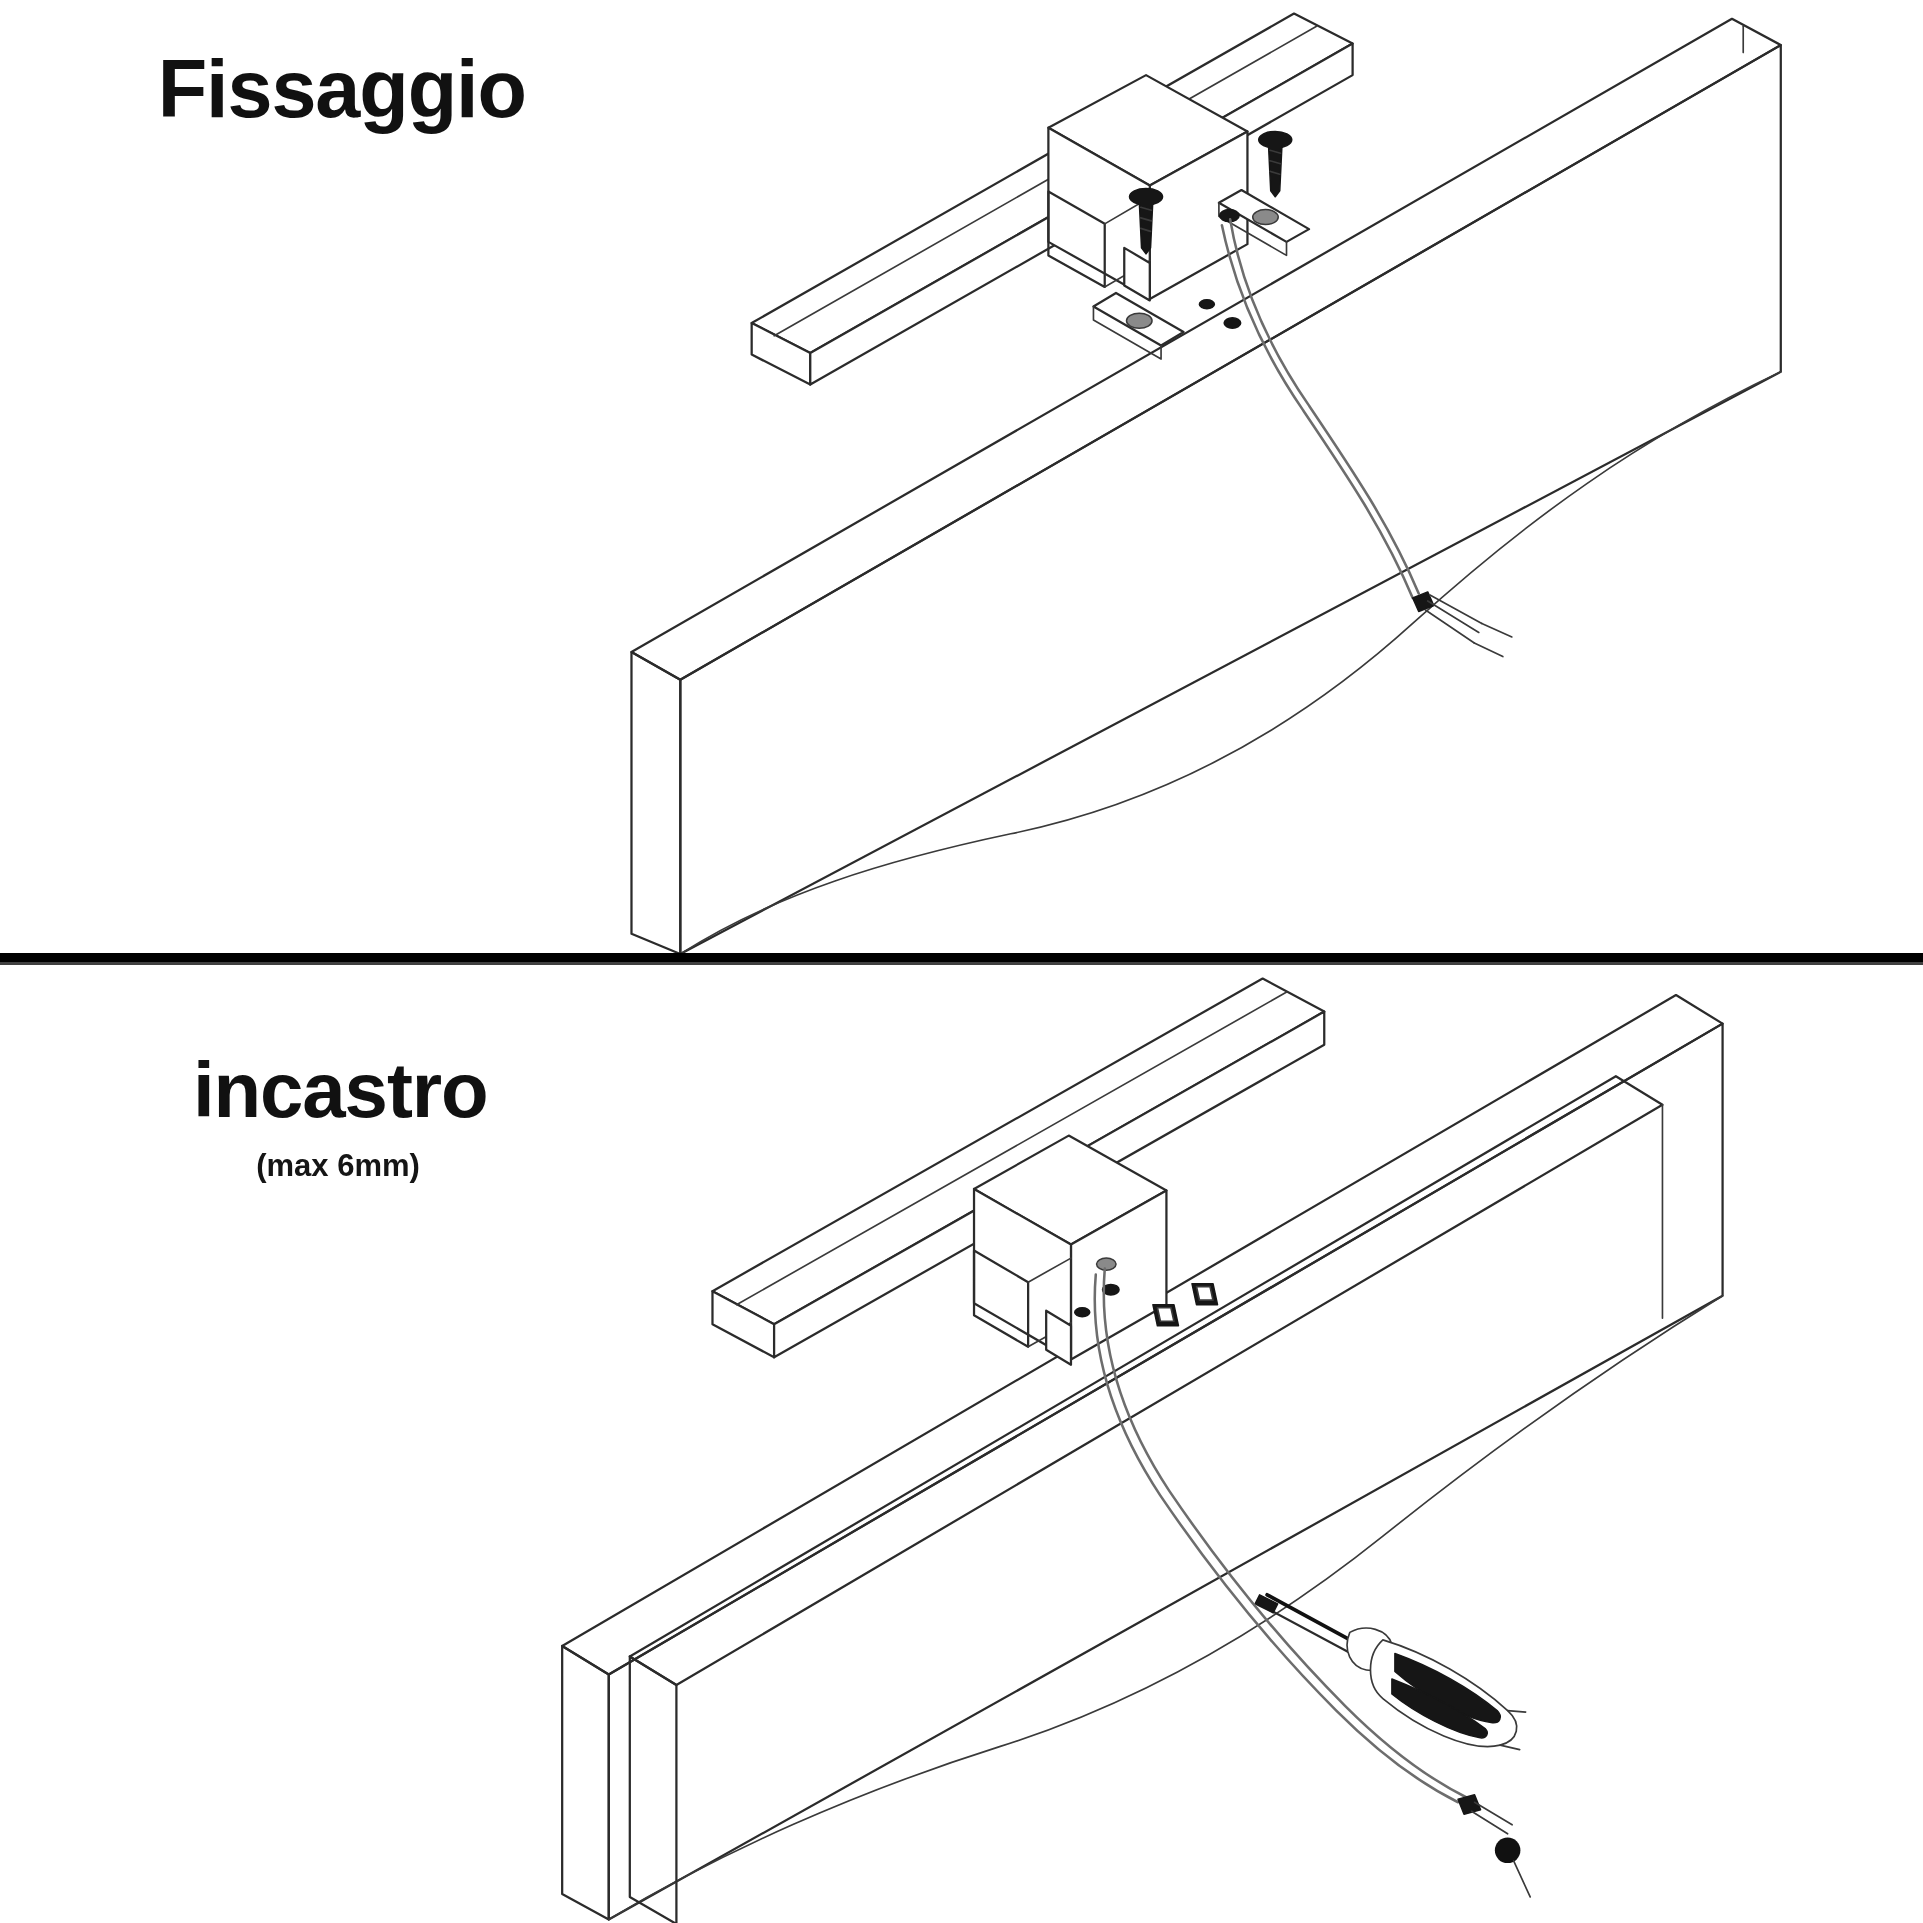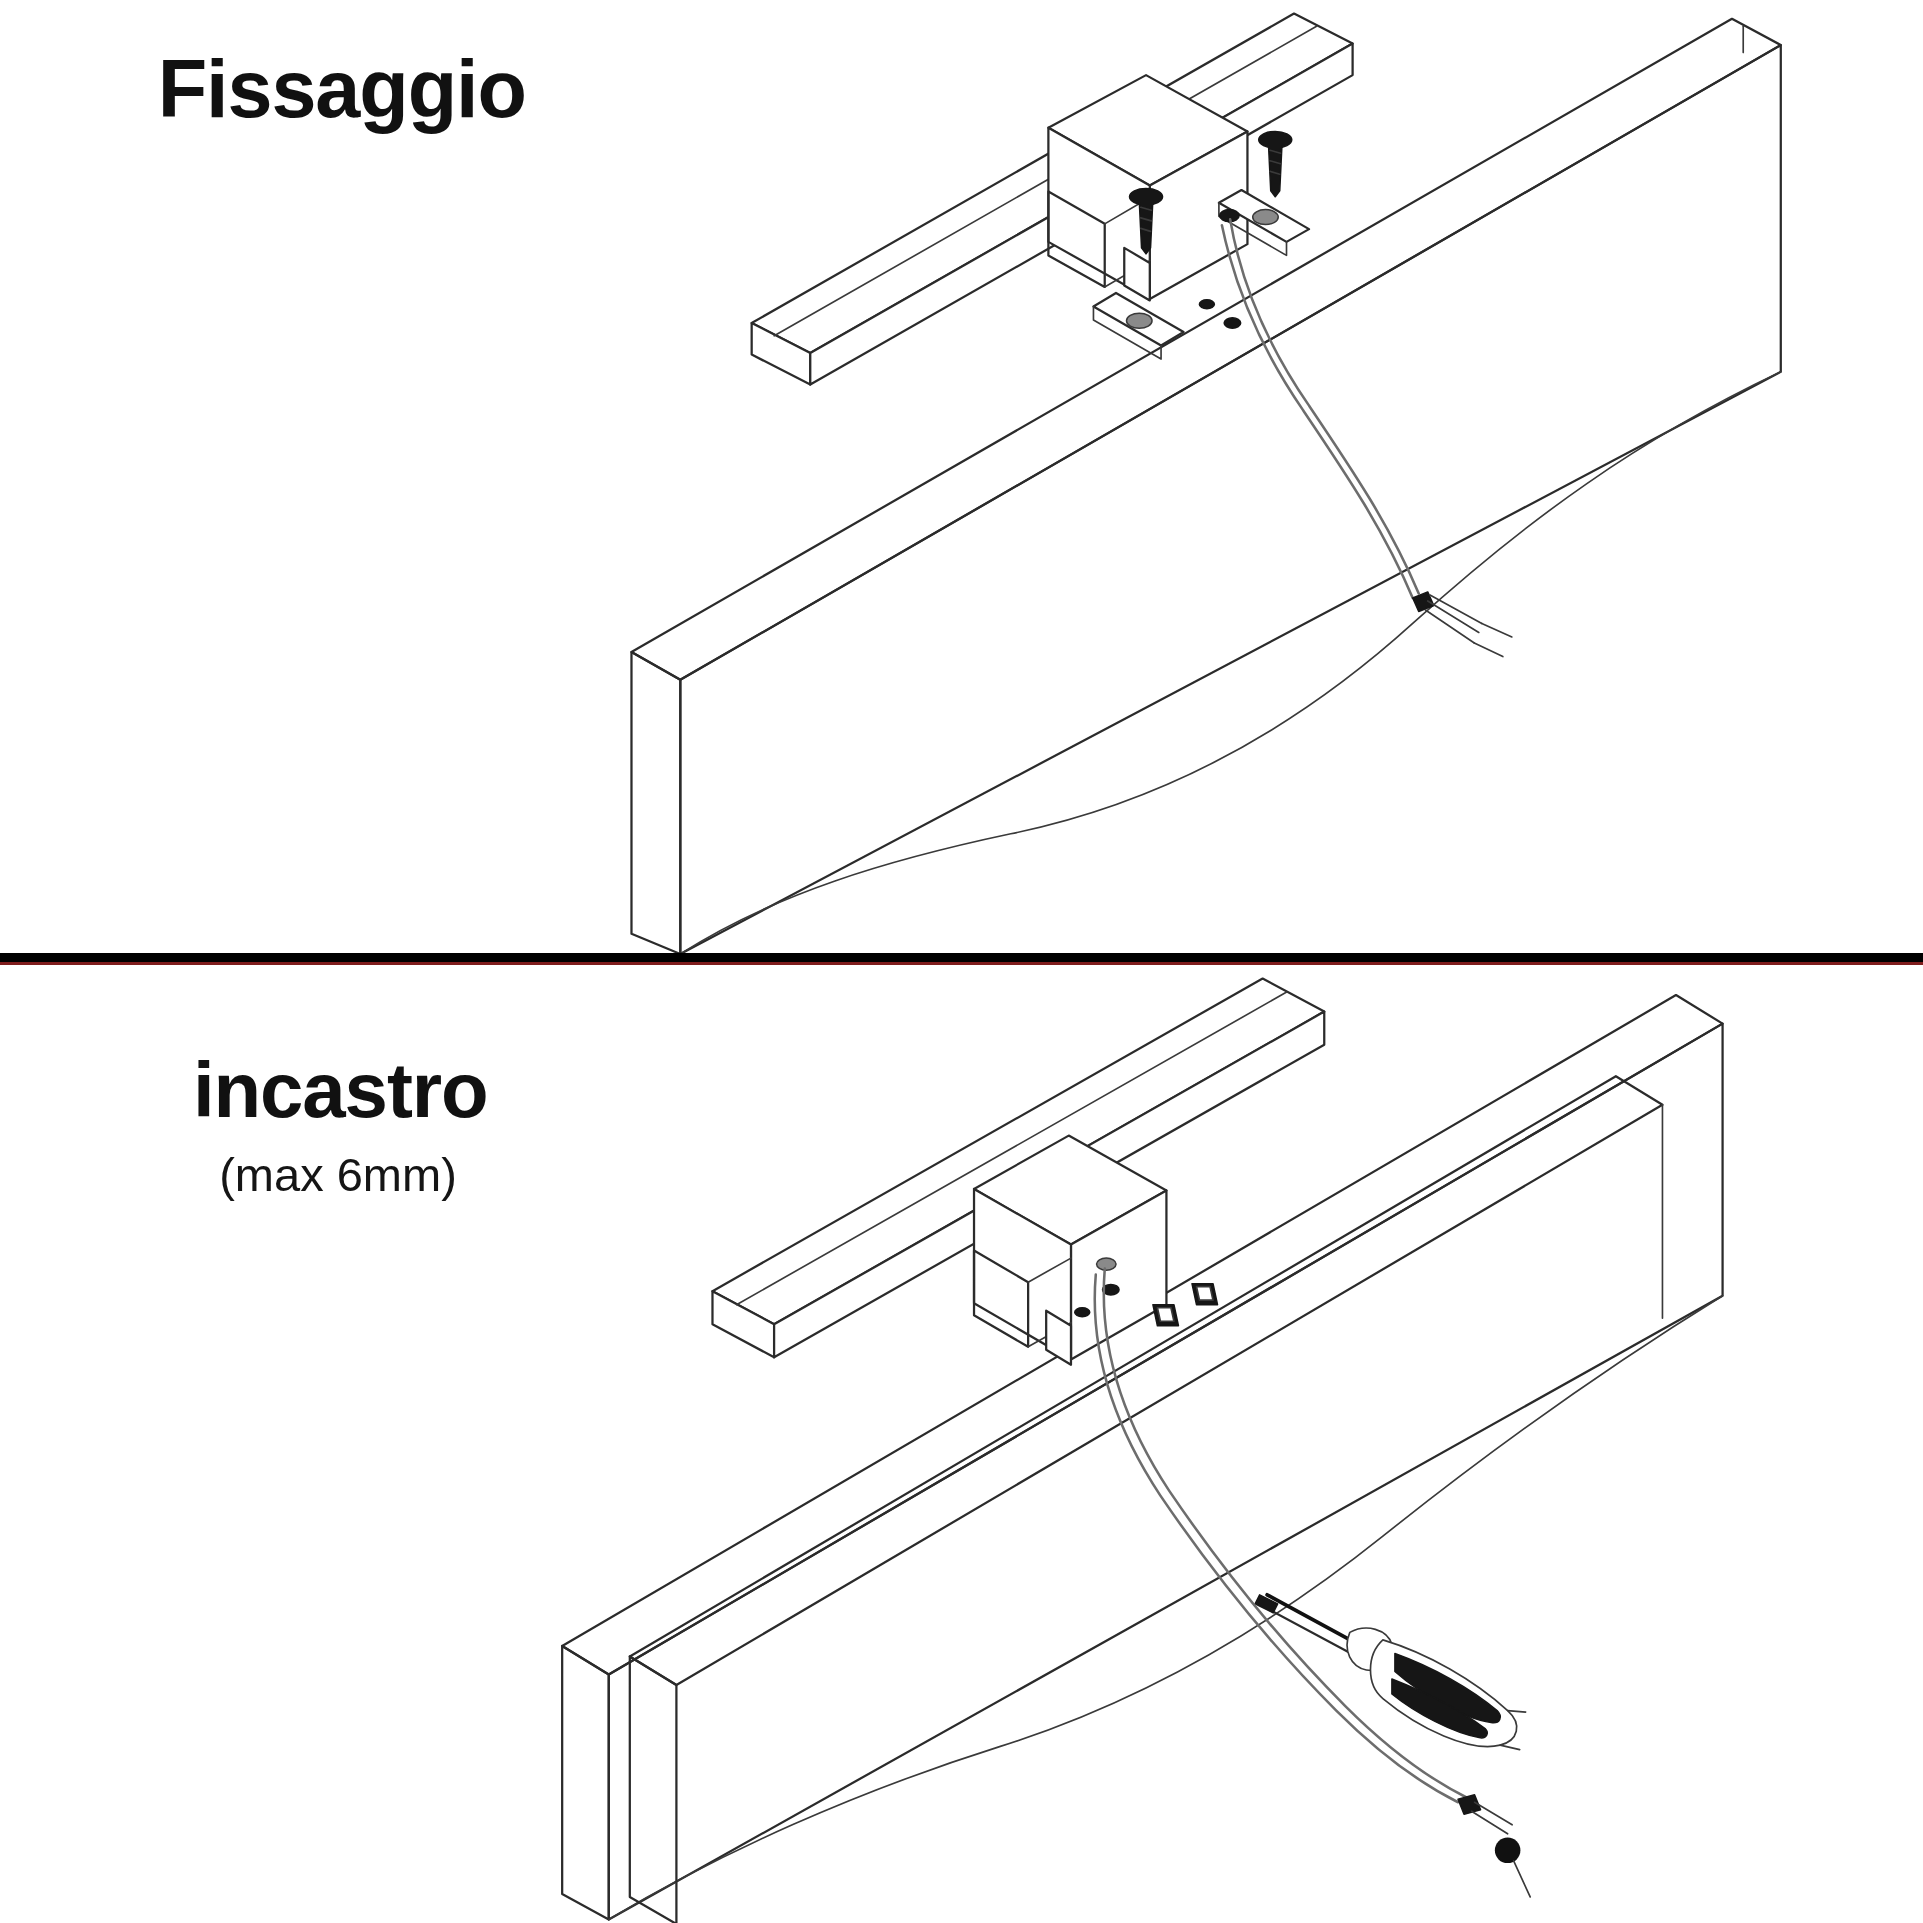--- a/index.html
+++ b/index.html
@@ -12,21 +12,21 @@
     height: 1924px;
     font-family: "Liberation Sans", sans-serif;
     color: #000000;
     overflow: hidden;
     position: relative;
   }
 
   .sheet {
     position: absolute;
     inset: 0;
-    background: #7f1d1d;
+    background: #404040;
   }
 
   
   .panel {
     position: absolute;
     left: 0;
     width: 1924px;
     background: #ffffff;
   }
   #panel-top    { top: 0;    height: 960px; }
@@ -56,22 +56,22 @@
   }
 
   #title-top { left: 30px; top: 45px; width: 616px; }
   #title-top .title-line { font-size: 81px; }
   #title-top .l1 { margin-left: 7.5px; }
 
   #title-bottom { left: 22.5px; top: 1052px; width: 631px; }
   #title-bottom .title-line { font-size: 78px; }
   #title-bottom .l1 { margin-left: 4.5px; text-align: center; }
   .subtitle {
-    font-size: 47px;
-    font-weight: 400;
+    font-size: 31px;
+    font-weight: 700;
     letter-spacing: 0px;
     color: #151515;
     margin-top: 15px;
     white-space: nowrap;
   }
 
   
   .artwork {
     position: absolute;
     top: 0;

